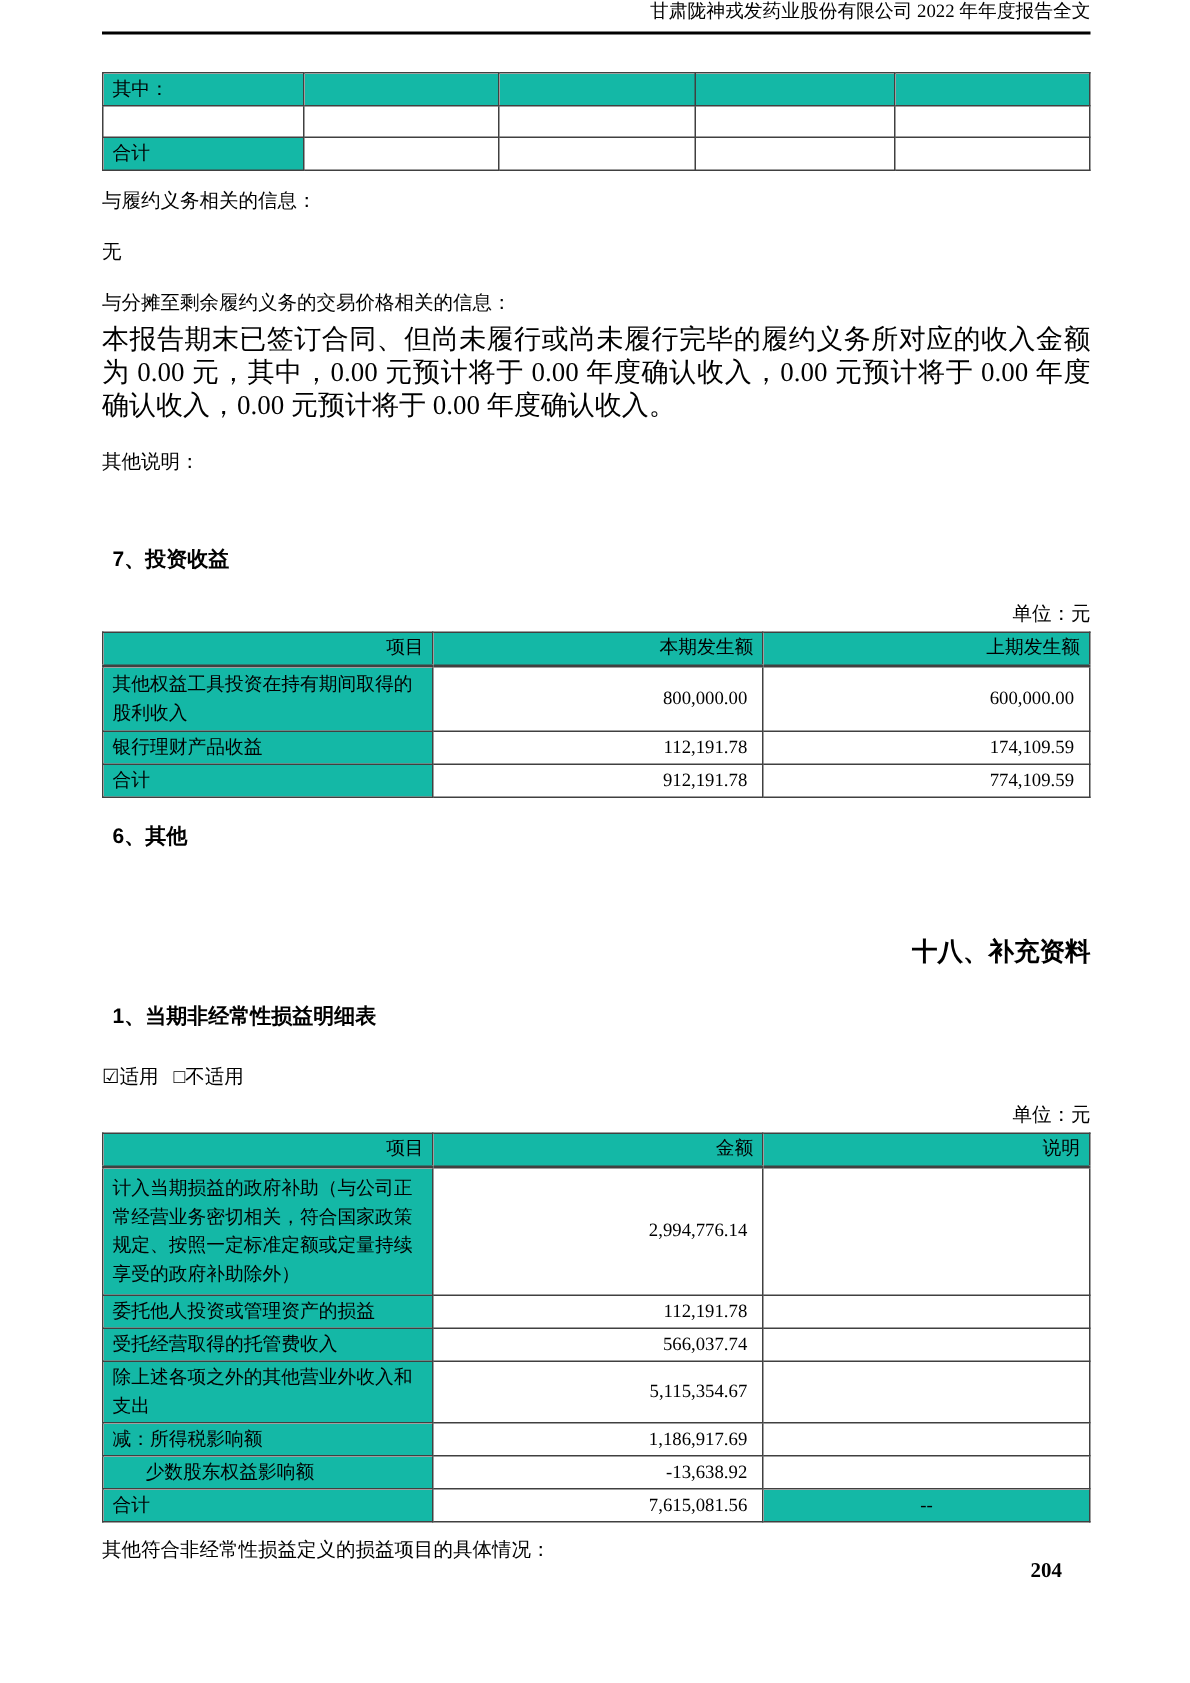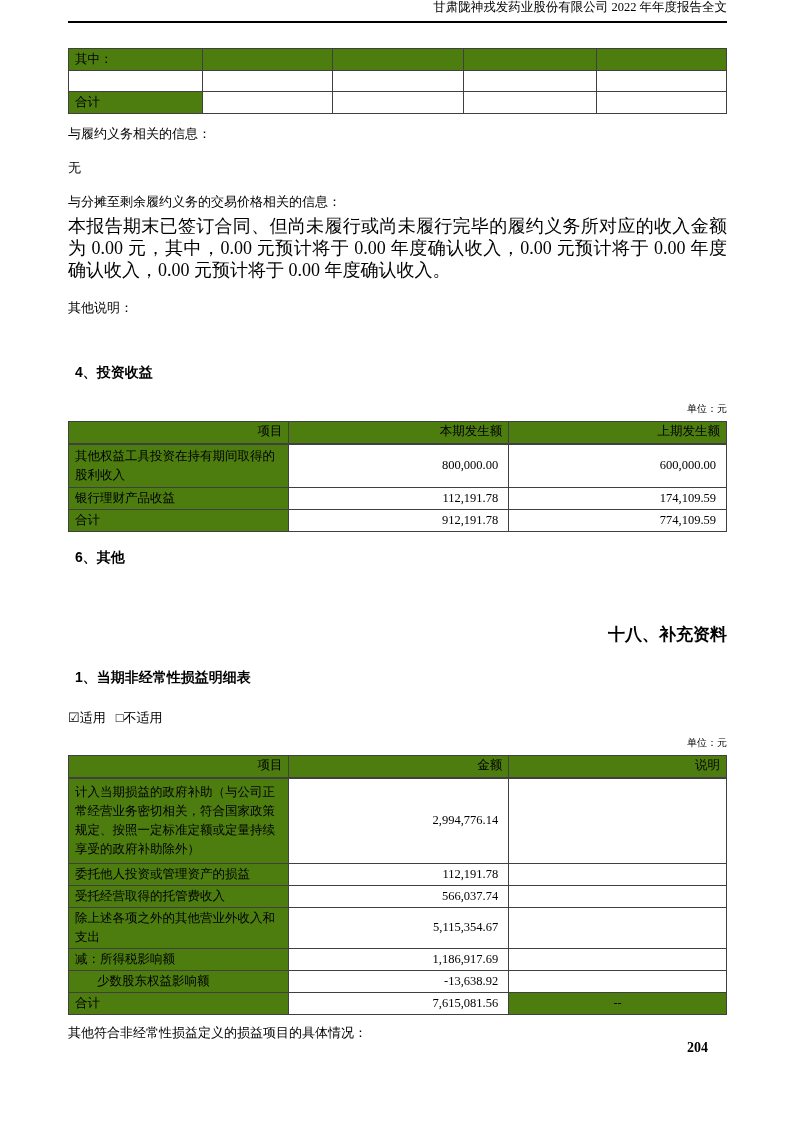--- a/index.html
+++ b/index.html
@@ -29,21 +29,21 @@
     border: 1px solid #404040;
     font-size: 12.5px;
     font-weight: normal;
     line-height: 19px;
     padding: 1px 6px;
     vertical-align: middle;
     word-break: break-all;
     overflow: hidden;
   }
   th { text-align: right; border-bottom-width: 2px; font-family: Liberation Mono, monospace; }
-  .shaded { background: #4d7c0f; }
+  .shaded { background: #14b8a6; }
   .cell-label { text-align: left; }
   .cell-amount { text-align: right; padding-right: 10px; }
   .cell-note { text-align: center; }
   .h21 td { height: 21px; }
   .h22 th, .h22 td { height: 22px; }
   .indent { padding-left: 28px; }
 
   .tbl-carryover { margin-top: 25px; }
   .tbl-carryover td { height: 21px; }
 
@@ -64,21 +64,21 @@
     font-family: "Liberation Sans", "DejaVu Sans", sans-serif;
     font-weight: bold; font-size: 17px; line-height: 21px;
     margin-left: 7px;
     text-align: right;
   }
   .sec5-title  { margin-top: 44px; }
   .sec6-title  { margin-top: 16px; }
   .sec18-title { margin-top: 58px; }
   .sec18-sub   { margin-top: 23px; }
 
-  .unit-line { text-align: right; font-size: 10px; line-height: 15px; }
+  .unit-line { text-align: right; font-size: 13px; line-height: 15px; }
   .unit-5  { margin-top: 20px; }
   .unit-18 { margin-top: 9px; }
 
   .tbl-invest { margin-top: 5px; }
   .tbl-nonrec { margin-top: 5px; }
   .row-tall td { height: 43px; }
 
   .applicability { margin-top: 24px; font-size: 13px; line-height: 16px; }
   .applicability .gap { display: inline-block; width: 10px; }
 
@@ -131,21 +131,21 @@
       </tr>
     </tbody>
       </table>
 
     <div class="bodyline mt9">与履约义务相关的信息：</div>
     <div class="bodyline mt12">无</div>
     <div class="bodyline mt12">与分摊至剩余履约义务的交易价格相关的信息：</div>
     <div class="para">本报告期末已签订合同、但尚未履行或尚未履行完毕的履约义务所对应的收入金额为 0.00 元，其中，0.00 元预计将于 0.00 年度确认收入，0.00 元预计将于 0.00 年度确认收入，0.00 元预计将于 0.00 年度确认收入。</div>
     <div class="bodyline mt3">其他说明：</div>
 
-    <div class="h-sub sec5-title">4、投资收益</div>
+    <div class="h-sub sec5-title">7、投资收益</div>
     <div class="unit-line unit-5">单位：元</div>
 
     <table class="tbl-invest">
       <colgroup>
           <col style="width:33.5%">
           <col style="width:33.4%">
           <col style="width:33.1%">
         </colgroup>
       <tbody>
           <tr class="h22">

